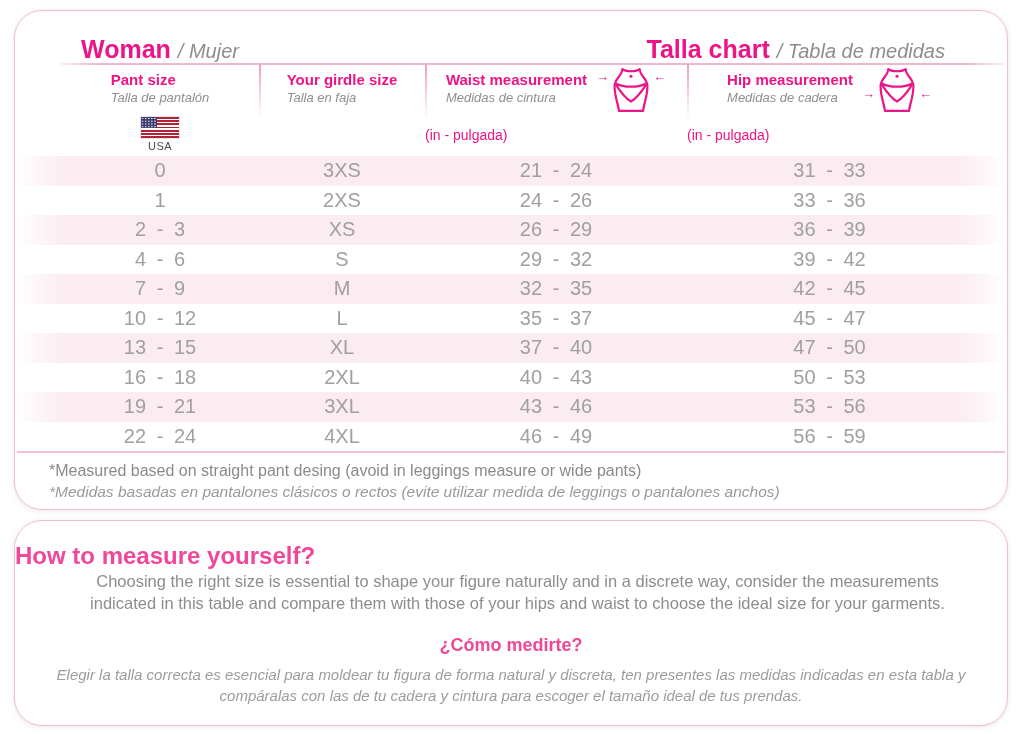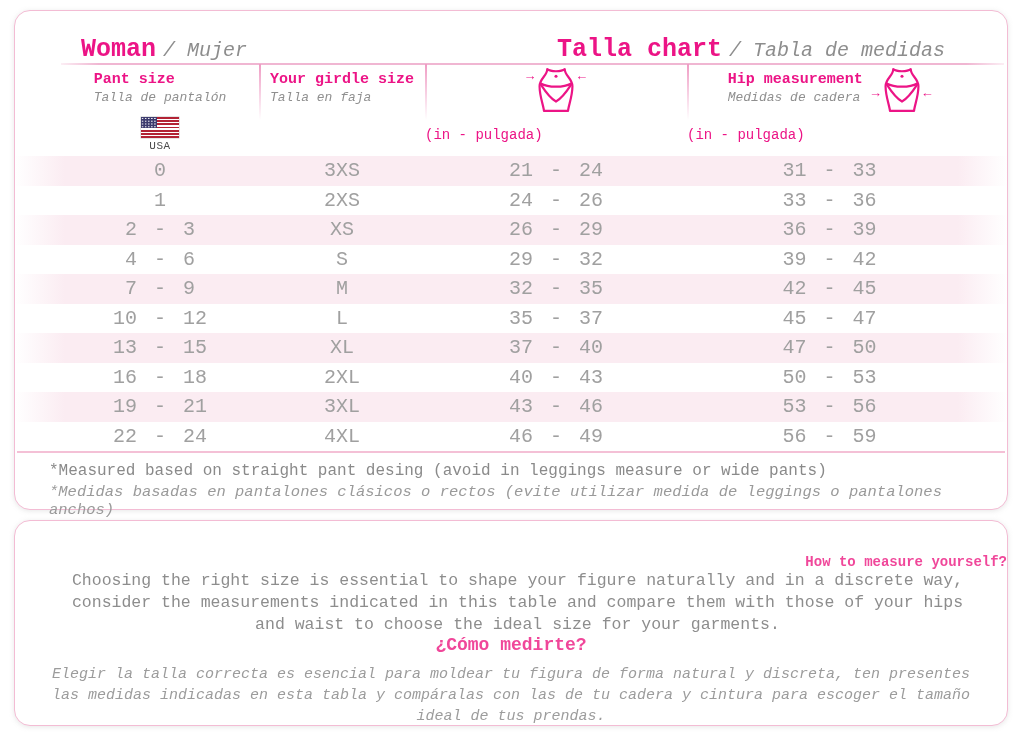--- a/index.html
+++ b/index.html
@@ -1,18 +1,18 @@
 <!DOCTYPE html>
 <html style="--accent: #ec1486; --accent_soft: #f0479a; --stripe: #fbecf2; --border: #f3bcd4; --text_gray: #8d8d8d;"><head>
 <meta charset="utf-8">
 <style>
   html,body{margin:0;padding:0;background:#ffffff;width:1024px;height:734px;
     font-family:"Liberation Sans", sans-serif;overflow:hidden;}
   .card{position:absolute;background:#fff;border:1.5px solid var(--border,#f3bcd4);
-    border-radius:16px;box-shadow:0 1px 5px rgba(160,160,160,.25);font-family:Liberation Mono, monospace;}
+    border-radius:28px;box-shadow:0 1px 5px rgba(160,160,160,.25);}
   #size-card{left:14px;top:10px;width:992px;height:498px;}
   #measure-card{left:14px;top:520px;width:992px;height:204px;}
 
   
   .titlebar{position:absolute;top:24px;display:flex;align-items:baseline;gap:7px;white-space:nowrap;}
   .titlebar .big{font-size:25px;font-weight:700;color:var(--accent,#ec1486);}
   .titlebar .sub{font-size:20px;font-style:italic;color:#8d8d8d;}
   #title-left{left:66px;}
   #title-right{right:62px;}
 
@@ -54,22 +54,22 @@
   .cell{position:absolute;top:0;height:29.5px;line-height:29.5px;text-align:center;
     font-size:20px;color:#a0a0a0;word-spacing:5px;}
   .cell.c1{left:46px;width:198px;} .cell.c2{left:244px;width:166px;}
   .cell.c3{left:410px;width:262px;} .cell.c4{left:672px;width:285px;}
 
   .bottomline{position:absolute;left:2px;right:2px;top:440px;height:1.5px;background:#f4c0d6;}
   .foot-en{position:absolute;left:34px;top:451px;font-size:16px;color:#8a8a8a;}
   .foot-es{position:absolute;left:34px;top:472px;font-size:15.5px;font-style:italic;color:#9a9a9a;}
 
   
-  .mc-title-en{position:absolute;top:33px;left:0;right:0;text-align:right;
-    font-size:14px;font-weight:700;color:var(--accent_soft,#f0479a);}
+  .mc-title-en{position:absolute;top:21px;left:0;right:0;text-align:left;
+    font-size:24px;font-weight:700;color:var(--accent_soft,#f0479a);}
   .mc-body-en{position:absolute;top:49px;left:36px;right:36px;text-align:center;
     font-size:16.5px;line-height:22px;color:#8d8d8d;margin-left:13px;}
   .mc-title-es{position:absolute;top:114px;left:0;right:0;text-align:center;
     font-size:18px;font-weight:600;color:var(--accent_soft,#f0479a);}
   .mc-body-es{position:absolute;top:143px;left:30px;right:30px;text-align:center;
     font-size:15px;line-height:21px;font-style:italic;color:#9c9c9c;}
 </style>
 </head>
 <body>
 
@@ -117,20 +117,24 @@
     <div class="colhead-row">
       <div class="colhead-text">
         <div class="ct">Your girdle size</div>
         <div class="cs">Talla en faja</div>
       </div>
     </div>
   </div>
 
   <div class="colhead" id="colhead-3">
     <div class="colhead-row">
+      <div class="colhead-text">
+        <div class="ct">Waist measurement</div>
+        <div class="cs">Medidas de cintura</div>
+      </div>
       <div class="measure-icon waist">
         <span class="arrow">→</span>
         <svg class="torso" viewBox="0 0 36 42">
             <use href="#torso-shape"></use>
           </svg>
         <span class="arrow">←</span>
       </div>
     </div>
     <div class="unit">(in - pulgada)</div>
   </div>

